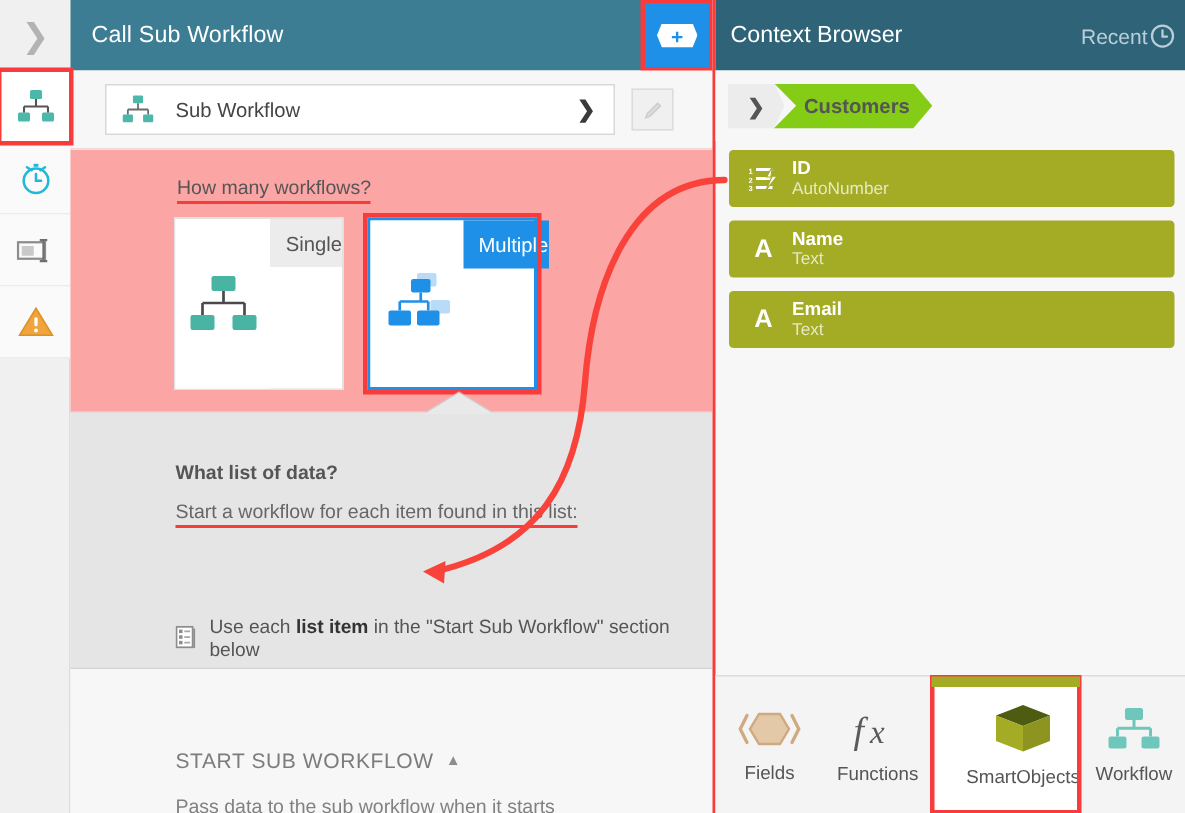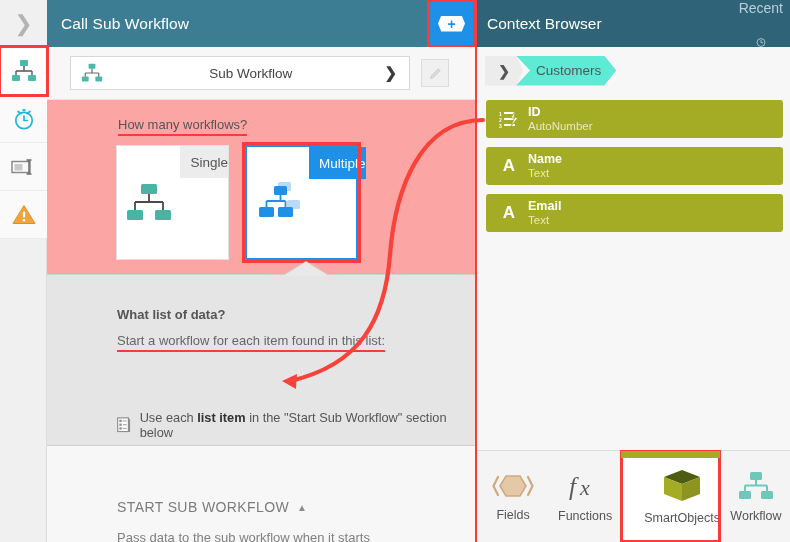--- a/index.html
+++ b/index.html
@@ -55,21 +55,21 @@
   
   .dd-row {
     position: absolute; left: 0; top: 47px; width: 428px; height: 52px;
     background: #f7f7f7; display: flex; align-items: center; padding: 0 0 0 23px;
   }
   .dd {
     width: 340px; height: 34px; background: #fff; border: 1px solid #d8d8d8;
     display: flex; align-items: center; padding: 0 8px 0 10px; cursor: pointer;
   }
   .dd-icon { width: 22px; height: 20px; flex: 0 0 22px; }
-  .dd-label { flex: 1; font-size: 13.5px; color: #444; padding-left: 14px; text-align: center; }
+  .dd-label { flex: 1; font-size: 13.5px; color: #444; padding-left: 14px; }
   .dd-chev { color: #3a3a3a; font-size: 15px; font-weight: bold; padding-right: 4px; }
   .pencil-btn {
     width: 28px; height: 28px; margin-left: 11px;
     background: #f0f0f0; border: 1px solid #dcdcdc;
     display: flex; align-items: center; justify-content: center;
   }
 
   
   .qcard {
     position: absolute; left: 0; top: 99px; width: 428px; height: 176px;
@@ -137,36 +137,37 @@
     position: absolute; left: 475px; top: 0; width: 315px; height: 542px;
     background: #f7f7f7; border-left: 2px solid #f93b3b;
   }
   .ctx-header {
     position: absolute; left: 0; top: 0; width: 315px; height: 47px;
     background: #2e6378; color: #fff; display: flex; align-items: center;
   }
   .ctx-title { font-size: 15.5px; padding-left: 10px; }
   .ctx-recent {
     position: absolute; right: 9px; top: 0; height: 47px;
-    display: flex; align-items: center; gap: 22px; color: #b9cfda; font-size: 14px; flex-direction: column;
+    display: flex; align-items: center; gap: 2px; color: #b9cfda; font-size: 14px;
   }
   .bc {
     position: absolute; left: 0; top: 47px; width: 315px; height: 47px;
     background: #f7f7f7; display: flex; align-items: center; padding-left: 8px;
   }
   .chev-box {
     width: 38px; height: 30px; background: #ececec;
     display: flex; align-items: center; justify-content: center;
     color: #555; font-size: 14px; font-weight: bold;
     clip-path: polygon(0 0, 82% 0, 100% 50%, 82% 100%, 0 100%);
   }
   .crumb {
-    height: 30px; background: #5eead4; display: flex; align-items: center;
+    height: 30px; background: #84cc16; display: flex; align-items: center;
     padding: 0 15px 0 20px; margin-left: -7px; font-size: 13.5px; color: #555;
     clip-path: polygon(0 0, 88% 0, 100% 50%, 88% 100%, 0 100%, 14% 50%);
+    font-weight: bold;
   }
 
   .fields { position: absolute; left: 0; top: 100px; width: 315px; }
   .field {
     margin: 0 9px 9px 9px; height: 38px; background: #a4ab24; border-radius: 3px;
     display: flex; align-items: center; padding-left: 10px; cursor: pointer;
   }
   .f-icon { width: 26px; flex: 0 0 26px; display: flex; align-items: center; justify-content: center;
             color: #fff; font-weight: bold; font-size: 17px; }
   .f-txt { padding-left: 6px; line-height: 1.15; }

